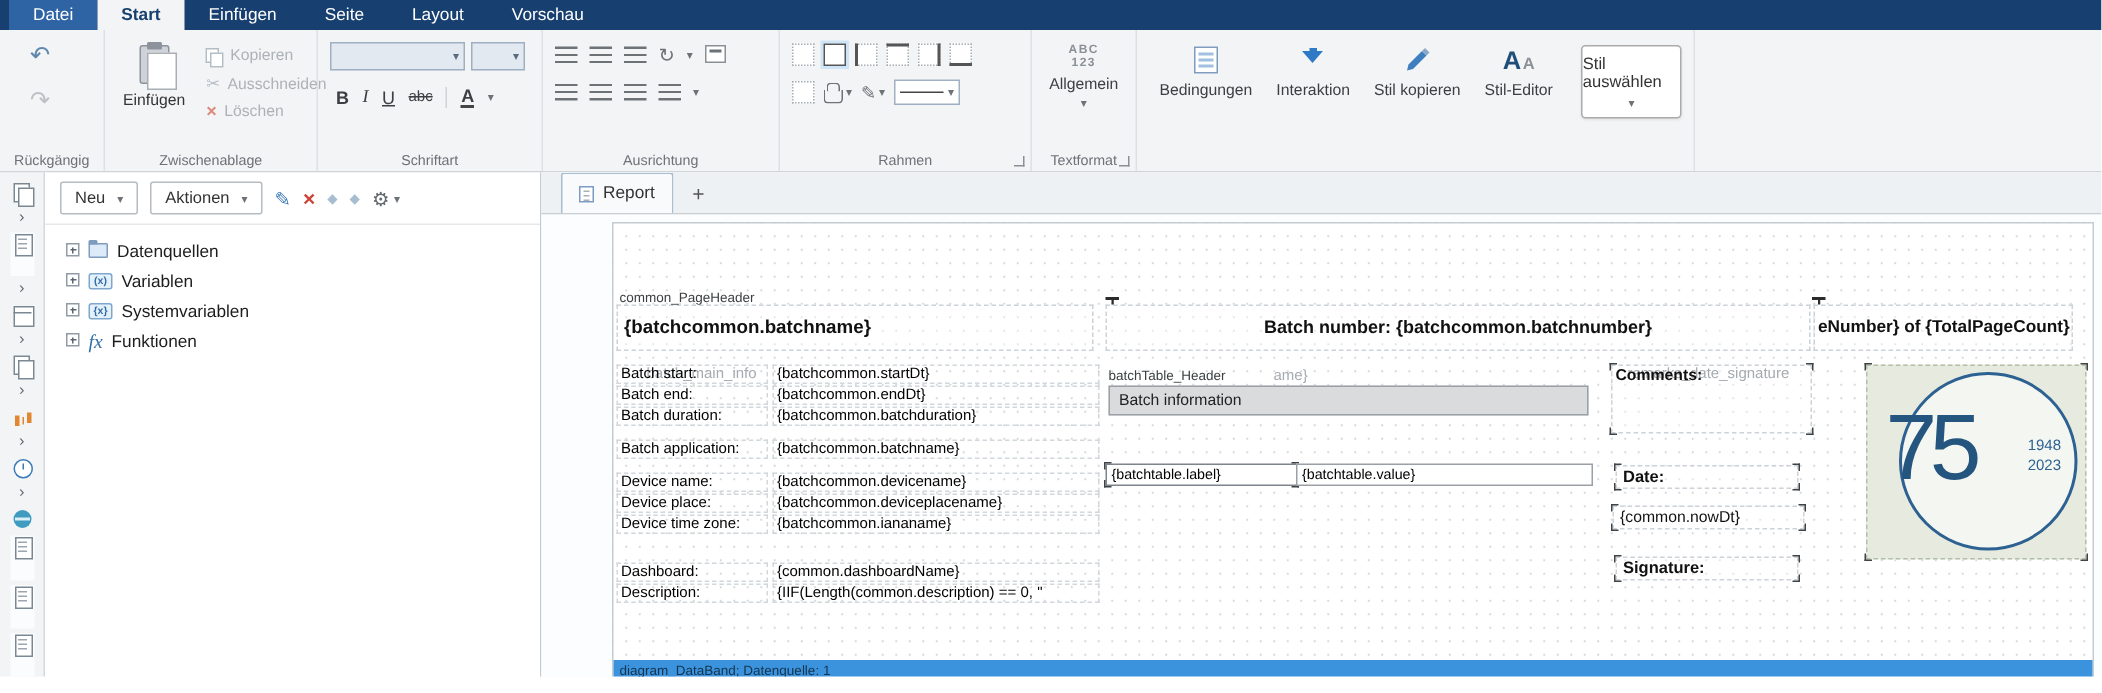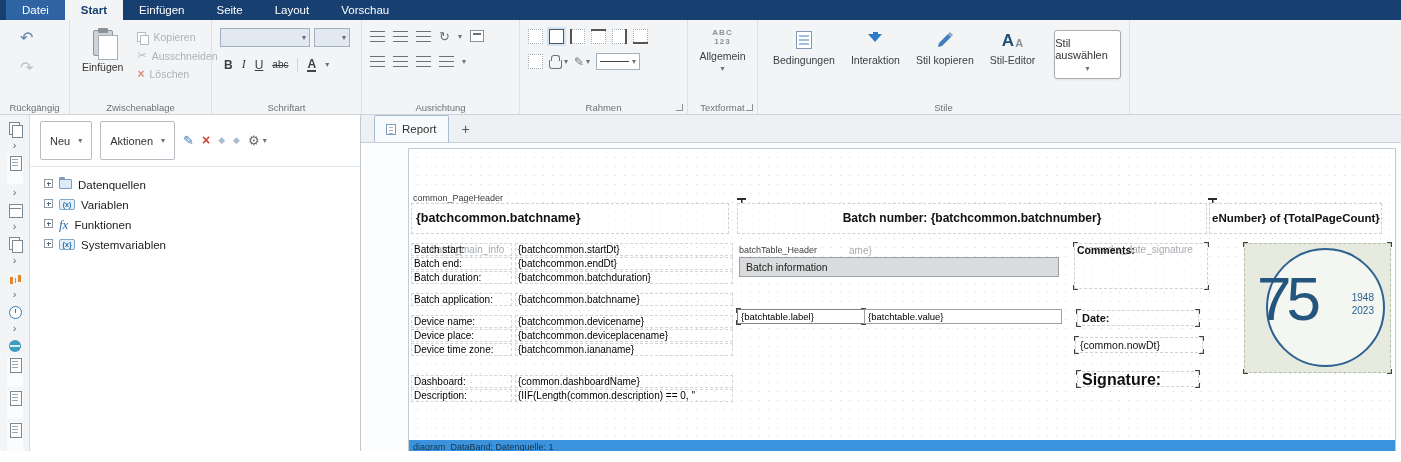--- a/index.html
+++ b/index.html
@@ -104,21 +104,21 @@
   .sic.clock::before{content:"";position:absolute;left:2px;top:2px;width:11px;height:11px;border:1.5px solid #3a7ab8;border-radius:50%;background:#fff}
   .sic.clock::after{content:"";position:absolute;left:8px;top:5px;width:1.5px;height:4px;background:#3a7ab8}
   .sic.globe::before{content:"";position:absolute;left:2px;top:2px;width:12px;height:12px;border-radius:50%;background:#3f9bc0}
   .sic.globe::after{content:"";position:absolute;left:3px;top:7px;width:10px;height:1.5px;background:#d9f0f7}
   .chev{color:#5f6a73;font-size:11px;line-height:10px;height:12px}
 
   .dict{width:331px;border-right:1px solid #c4c9cd;background:#fff;display:flex;flex-direction:column;flex:0 0 331px}
   .dhead{height:28px;display:flex;align-items:center;padding:0 12px 0 14px;font-size:12px;font-weight:700;color:#17406e;background:#f6f7f9}
   .dhead .sp{flex:1}
   .dtool{display:flex;align-items:center;gap:8px;padding:6px 10px;border-bottom:1px solid #e6e9ec}
-  .pbtn{height:39px;border:1px solid #b6bcc2;border-radius:2px;background:#fff;display:flex;align-items:center;gap:8px;padding:0 9px;font-size:11px;color:#333}
+  .pbtn{height:22px;border:1px solid #b6bcc2;border-radius:2px;background:#fff;display:flex;align-items:center;gap:8px;padding:0 9px;font-size:11px;color:#333}
   .tico{font-size:13px;line-height:13px}
   .t-edit{color:#3a7ab8}
   .t-del{color:#cc4437;font-weight:700;font-size:14px}
   .t-dia{color:#a8bdd0;font-size:9px}
   .t-gear{color:#636a70;display:flex;align-items:center;gap:3px}
   .dtree{padding:12px 0 0 14px;display:flex;flex-direction:column;gap:7px}
   .trow{display:flex;align-items:flex-start;gap:6px;font-size:11.5px;color:#1d1d1d;height:13px}
   .exp{width:9px;height:9px;border:1px solid #909ba5;background:#fff;position:relative;flex:0 0 9px}
   .exp::before{content:"";position:absolute;left:1.5px;top:3px;width:4px;height:1px;background:#5a6570}
   .exp::after{content:"";position:absolute;left:3px;top:1.5px;width:1px;height:4px;background:#5a6570}
@@ -153,21 +153,21 @@
   .ival{position:absolute;left:104px;top:0;width:218px;height:13px;border:1px dashed #d2d7db;font-size:10px;line-height:11px;padding-left:2px;white-space:nowrap;overflow:hidden}
 
   .bt-headercell{left:330px;top:108px;width:320px;height:20px;background:#d9dbdd;border:1px solid #9aa0a5;font-size:10.5px;line-height:18px;padding-left:6px;position:absolute;color:#222}
   .bt-bar{left:328px;top:147px;width:330px;height:13px;background:#c9def2;position:absolute;font-size:9px;line-height:13px;padding-left:4px;color:#2b2b2b;white-space:nowrap;overflow:hidden;z-index:2}
   .bt-cl{left:328px;top:160px;width:128px;height:15px;border:1px solid #7d848b;position:absolute;font-size:9.5px;line-height:13px;padding-left:3px;background:#fff;z-index:2}
   .bt-cv{left:455px;top:160px;width:198px;height:15px;border:1px solid #9aa0a5;position:absolute;font-size:9.5px;line-height:13px;padding-left:3px;background:#fff;z-index:2}
 
   .sig-box{left:665px;top:94px;width:134px;height:46px}
   .datelab{left:668px;top:161px;width:122px;height:16px;font-size:11px;font-weight:700;line-height:15px;padding-left:4px}
   .dateval{left:666px;top:188px;width:128px;height:16px;font-size:10.5px;line-height:14px;padding-left:4px}
-  .siglab{left:668px;top:222px;width:122px;height:16px;font-size:16px;font-weight:700;line-height:15px;padding-left:4px}
+  .siglab{left:668px;top:222px;width:122px;height:16px;font-size:11px;font-weight:700;line-height:15px;padding-left:4px}
   .cmt{position:absolute;left:668px;top:95px;font-size:10.5px;font-weight:700;color:#111;z-index:2}
 
   .logo{left:835px;top:94px;width:147px;height:130px;background:#e7ebdf;border:1px dashed #b3bfa9;position:absolute}
   .lcirc{position:absolute;right:5px;top:4px;width:119px;height:119px;border:2px solid #2d6191;border-radius:50%;background:rgba(255,255,255,.55)}
   .lnum{position:absolute;left:12px;top:24px;font-size:62px;line-height:1;color:#24557e;letter-spacing:-5px}
   .lyears{position:absolute;right:16px;top:47px;font-size:10px;color:#2d6191;line-height:13px;text-align:right}
 
   .dband{position:absolute;left:0;top:291px;width:986px;height:15px;background:#3c93dd;font-size:9px;color:#12344f;line-height:14px;padding-left:4px;z-index:2}
 
   .ck b{position:absolute;width:5px;height:5px;border:0 solid #3f4346;z-index:3}
@@ -322,21 +322,20 @@
         <span class="ic-ae">
           <span class="bigA">A</span>
           <span class="smallA">A</span>
         </span>
         <span>Stil-Editor</span>
       </div>
       <div class="selstyle">
         <span>Stil auswählen</span>
         <span class="chd">▾</span>
       </div>
-      <div class="rg-label">Stile</div>
     </div>
   </div>
 
   <div class="main">
 
     <div class="strip">
       <span class="sic pages"></span>
       <span class="chev">›</span>
       <span class="sic doc"></span>
       <span class="chev">›</span>
@@ -379,27 +378,27 @@
           <span class="ic-folder"></span>
           <span>Datenquellen</span>
         </div>
         <div class="trow">
           <span class="exp"></span>
           <span class="ic-tag">(x)</span>
           <span>Variablen</span>
         </div>
         <div class="trow">
           <span class="exp"></span>
+          <span class="ic-tag">{x}</span>
+          <span>Systemvariablen</span>
+        </div>
+        <div class="trow">
+          <span class="exp"></span>
           <span class="ic-fx">fx</span>
           <span>Funktionen</span>
-        </div>
-        <div class="trow">
-          <span class="exp"></span>
-          <span class="ic-tag">{x}</span>
-          <span>Systemvariablen</span>
         </div>
       </div>
     </div>
 
     <div class="doc">
       <div class="doctabs">
         <div class="dtab">
           <span class="ic-page"></span>
           <span>Report</span>
         </div>

